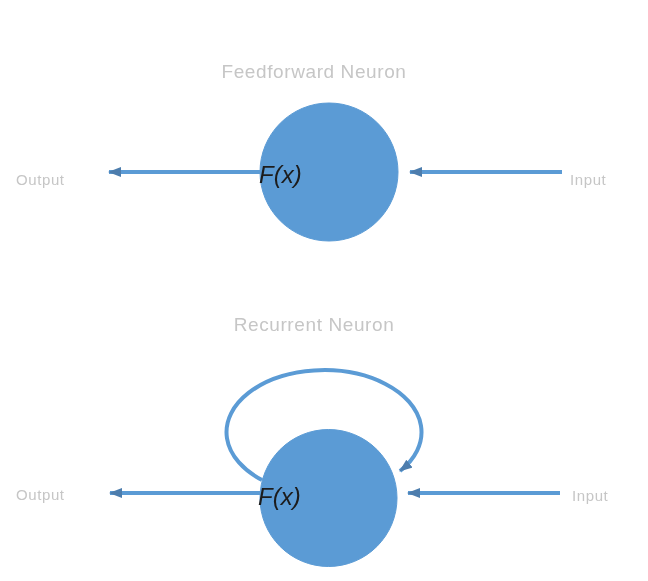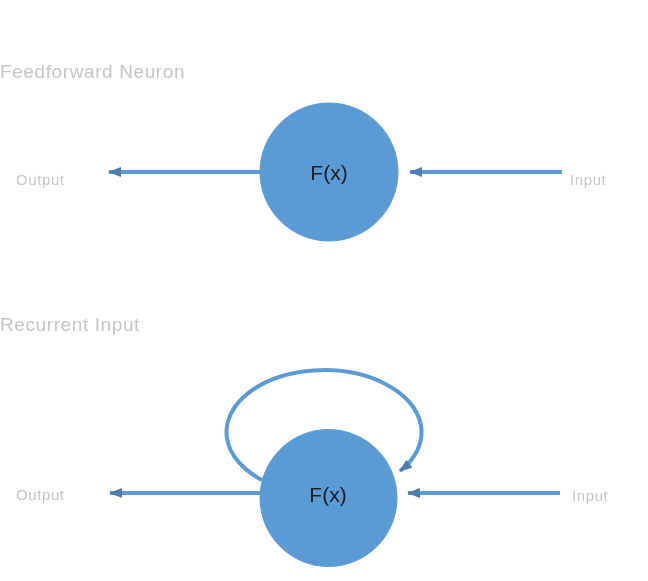--- a/index.html
+++ b/index.html
@@ -37,32 +37,34 @@
     stroke-width: 4;
     fill: none;
   }
   .arrowhead {
     fill: var(--arrowhead-blue, #4d7dad);
   }
   .section-title {
     position: absolute;
     left: 0;
     width: 628px;
+    text-align: center;
     color: var(--label-gray, #c6c6c6);
     font-size: 19px;
     letter-spacing: 0.6px;
     white-space: nowrap;
   }
   .node-label {
     position: absolute;
     width: 140px;
-    text-align: center;
+    text-align: left;
     color: var(--node-text, #1c1c1c);
-    font-size: 21px;
+    font-size: 24px;
     white-space: nowrap;
+    font-style: italic;
   }
   .port-label {
     position: absolute;
     color: var(--label-gray, #c6c6c6);
     font-size: 15px;
     letter-spacing: 0.6px;
     white-space: nowrap;
   }
 </style>
 </head>
@@ -85,18 +87,18 @@
     <path class="loop-line" d="M 262 480 A 97.5 62 0 1 1 400 471" marker-end="url(#ah)"></path>
     <line class="flow-line" x1="261" y1="493" x2="110" y2="493" marker-end="url(#ah)"></line>
     <line class="flow-line" x1="560" y1="493" x2="408" y2="493" marker-end="url(#ah)"></line>
   </svg>
 
   <div class="section-title" style="top:61px">Feedforward Neuron</div>
   <div class="node-label" style="left:259px; top:161px">F(x)</div>
   <div class="port-label" style="left:16px; top:171px">Output</div>
   <div class="port-label" style="left:570px; top:171px">Input</div>
 
-  <div class="section-title" style="top:314px">Recurrent Input</div>
+  <div class="section-title" style="top:314px">Recurrent Neuron</div>
   <div class="node-label" style="left:258px; top:483px">F(x)</div>
   <div class="port-label" style="left:16px; top:486px">Output</div>
   <div class="port-label" style="left:572px; top:487px">Input</div>
 
 </div>
 
 </body></html>

